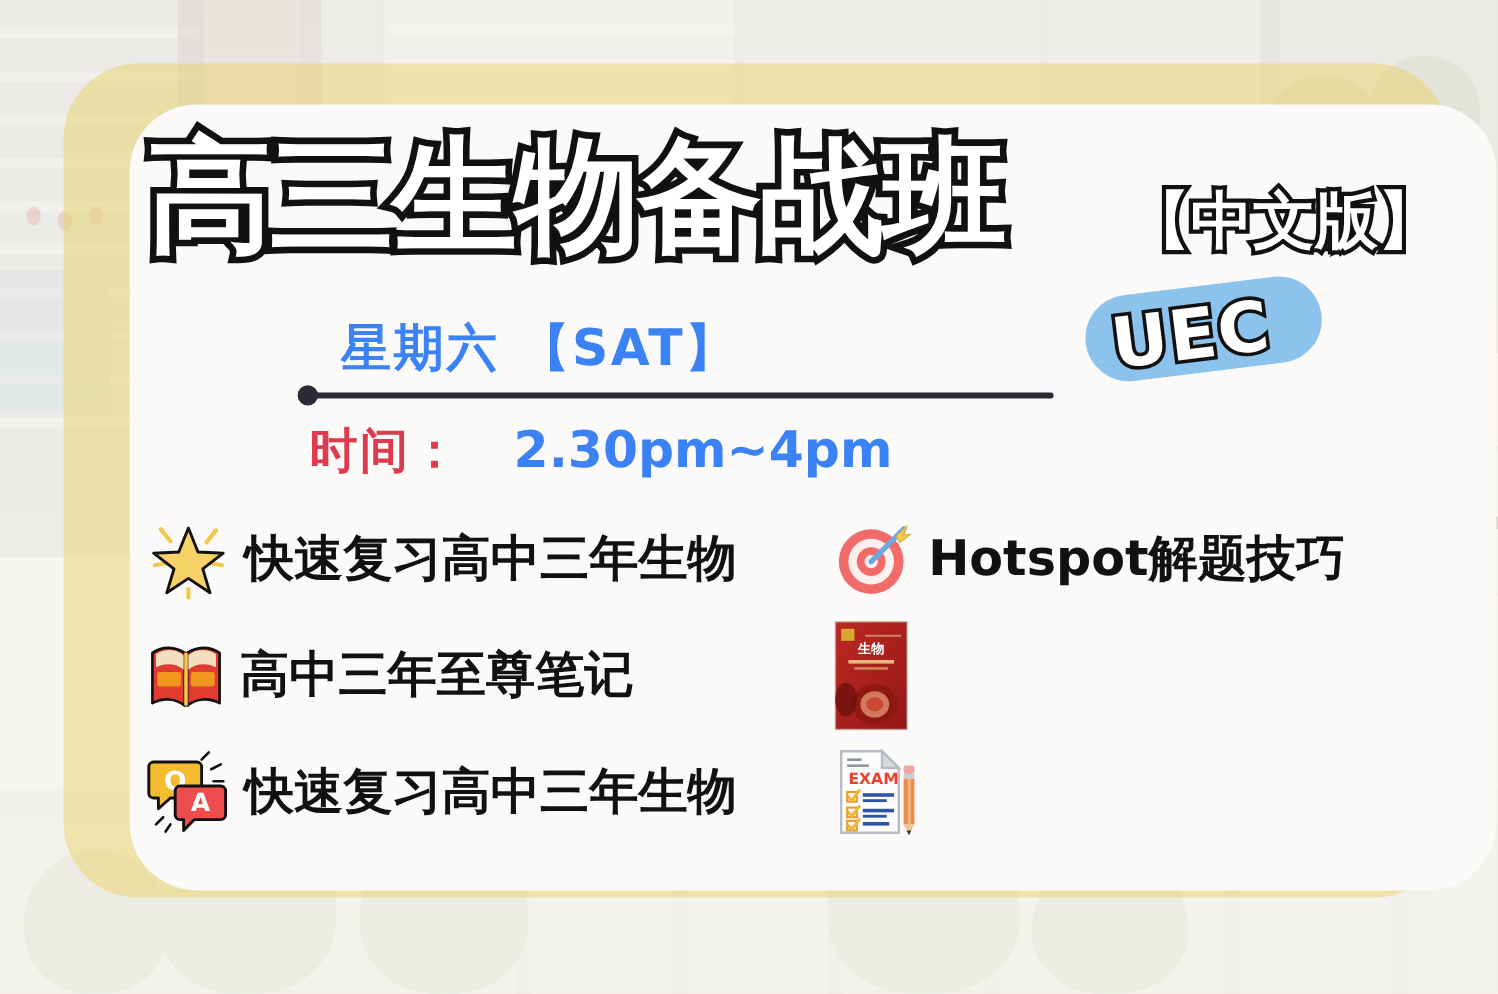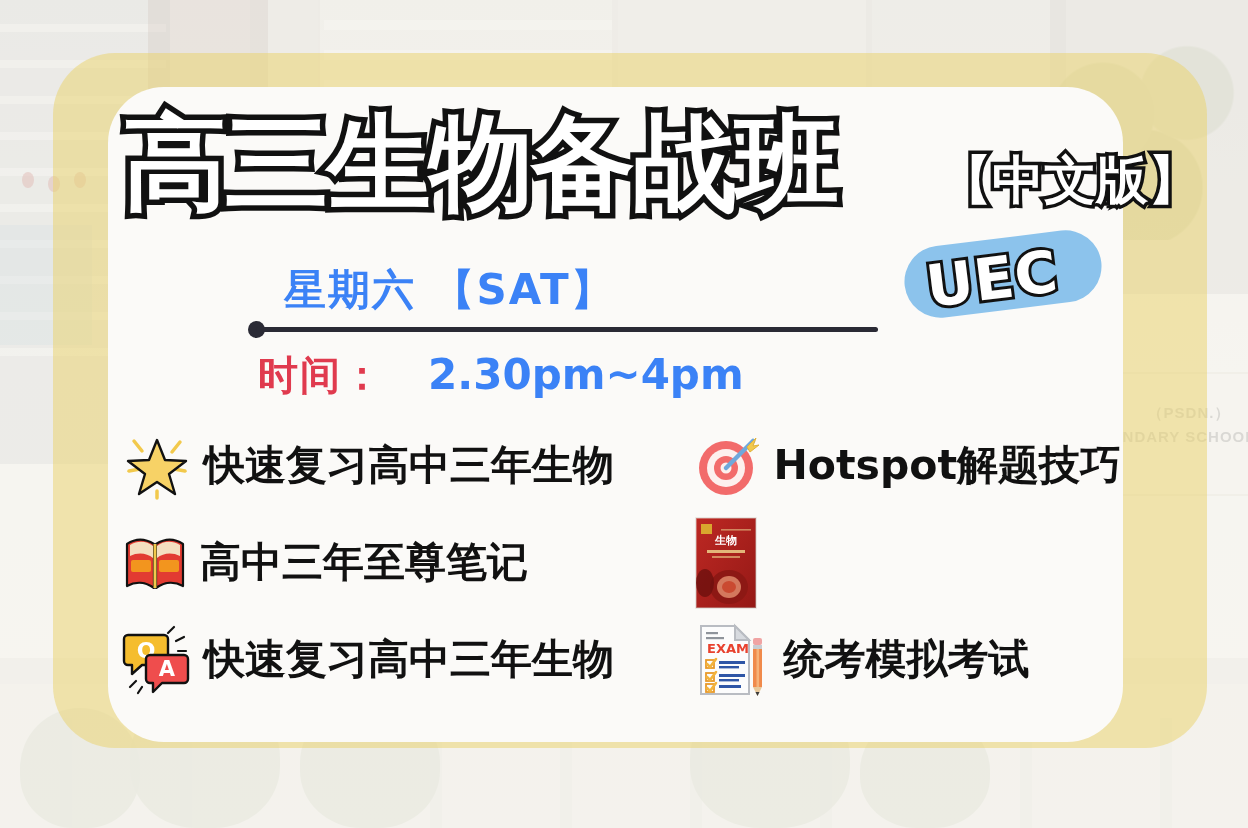--- a/index.html
+++ b/index.html
@@ -48,39 +48,39 @@
   .bg-wash{position:absolute;inset:0;background:rgba(250,249,244,0.62);}
 
   
   .yellow-panel{
     position:absolute;left:53px;top:53px;width:1154px;height:695px;
     background:rgba(233,211,109,0.52);border-radius:62px;
   }
 
   
   .card{
-    position:absolute;left:108px;top:87px;width:1015px;height:655px;
+    position:absolute;left:108px;top:87px;width:1139px;height:655px;
     background:#fbfaf8;border-radius:56px;text-align:right;
   }
 
   
   .title-row{position:absolute;left:0;top:10px;width:1067px;height:140px;}
   .title-main{
     position:absolute;left:15px;top:14px;
     font-family:"DejaVu Sans","Liberation Sans",sans-serif;
     font-size:104px;font-weight:700;line-height:1;color:#ffffff;
     letter-spacing:-2px;
     -webkit-text-stroke:11px #111111;
     paint-order:stroke fill;
     text-shadow:0 0 0 #111;
     white-space:nowrap;
   }
   .title-sub{
     position:absolute;left:832px;top:62px;
-    font-family:Liberation Mono, monospace;
+    font-family:Liberation Sans, sans-serif;
     font-size:52px;font-weight:700;line-height:1;color:#ffffff;
     -webkit-text-stroke:7px #111111;
     paint-order:stroke fill;
     white-space:nowrap;
   }
 
   
   .uec-pill{
     position:absolute;left:796px;top:151px;width:198px;height:72px;
     background:#8cc3ec;border-radius:40px;transform:rotate(-7deg);
@@ -338,18 +338,17 @@
               <rect x="24" y="65" width="22" height="3" fill="#2f56a6"></rect>
             </g>
             <rect x="58" y="18" width="9" height="7" rx="2" fill="#f0a3a3"></rect>
             <rect x="58" y="25" width="9" height="4" fill="#c8ccd2"></rect>
             <rect x="58" y="29" width="9" height="38" fill="#f08a4b"></rect>
             <rect x="61.5" y="29" width="2.6" height="38" fill="#f6b278"></rect>
             <path d="M58 67 h9 l-4.5 9 z" fill="#e8c89a"></path>
             <path d="M60.5 72 h4 l-2 4 z" fill="#3b3b3b"></path>
           </svg>
         </span>
-        <span class="ftext">统考模拟考试</span>
       </div>
     </div>
 
   </div>
 </div>
 
 </body></html>

